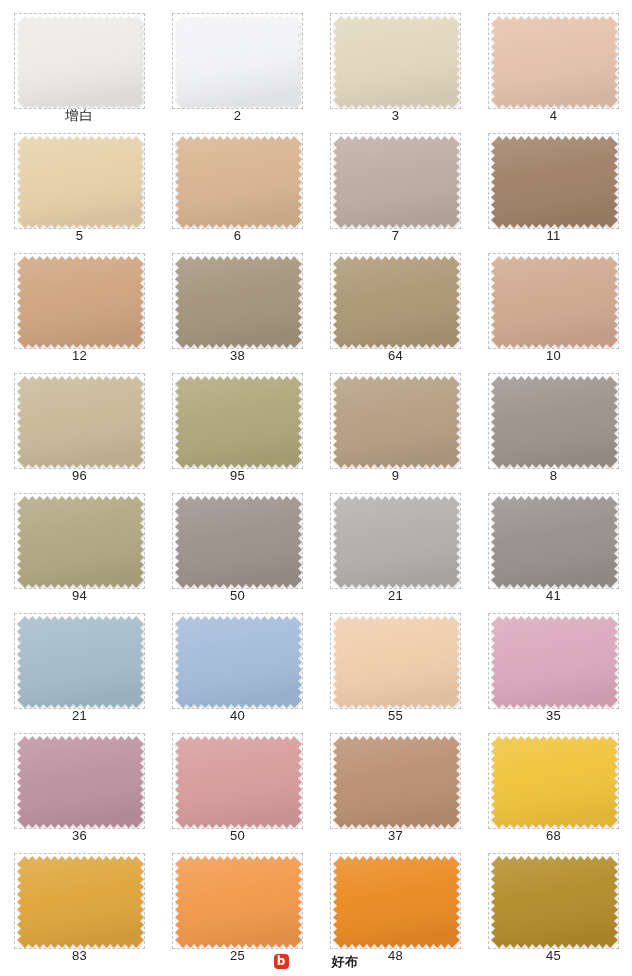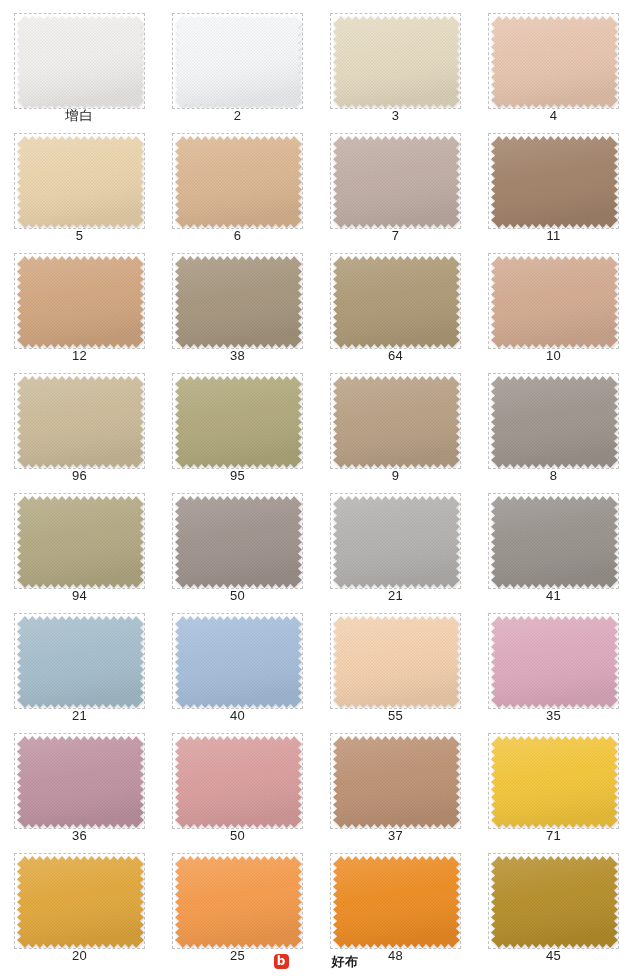--- a/index.html
+++ b/index.html
@@ -825,21 +825,21 @@
                 <feDropShadow dx="0.6" dy="1.2" stdDeviation="1.4" flood-color="#9a9a9a" flood-opacity="0.45"></feDropShadow>
               </filter>
             </defs>
             <g filter="url(#s27)">
               <polygon points="4.20,4.20 7.91,0.00 11.61,4.20 15.32,0.00 19.02,4.20 22.73,0.00 26.44,4.20 30.14,0.00 33.85,4.20 37.56,0.00 41.26,4.20 44.97,0.00 48.67,4.20 52.38,0.00 56.09,4.20 59.79,0.00 63.50,4.20 67.21,0.00 70.91,4.20 74.62,0.00 78.33,4.20 82.03,0.00 85.74,4.20 89.44,0.00 93.15,4.20 96.86,0.00 100.56,4.20 104.27,0.00 107.97,4.20 111.68,0.00 115.39,4.20 119.09,0.00 122.80,4.20 127.00,8.00 122.80,11.80 127.00,15.60 122.80,19.40 127.00,23.20 122.80,27.00 127.00,30.80 122.80,34.60 127.00,38.40 122.80,42.20 127.00,46.00 122.80,49.80 127.00,53.60 122.80,57.40 127.00,61.20 122.80,65.00 127.00,68.80 122.80,72.60 127.00,76.40 122.80,80.20 127.00,84.00 122.80,87.80 119.09,92.00 115.39,87.80 111.68,92.00 107.97,87.80 104.27,92.00 100.56,87.80 96.86,92.00 93.15,87.80 89.44,92.00 85.74,87.80 82.03,92.00 78.33,87.80 74.62,92.00 70.91,87.80 67.21,92.00 63.50,87.80 59.79,92.00 56.09,87.80 52.38,92.00 48.67,87.80 44.97,92.00 41.26,87.80 37.56,92.00 33.85,87.80 30.14,92.00 26.44,87.80 22.73,92.00 19.03,87.80 15.32,92.00 11.61,87.80 7.91,92.00 4.20,87.80 0.00,84.00 4.20,80.20 0.00,76.40 4.20,72.60 0.00,68.80 4.20,65.00 0.00,61.20 4.20,57.40 0.00,53.60 4.20,49.80 0.00,46.00 4.20,42.20 0.00,38.40 4.20,34.60 0.00,30.80 4.20,27.00 0.00,23.20 4.20,19.40 0.00,15.60 4.20,11.80 0.00,8.00 4.20,4.20" fill="#f5c73c"></polygon>
               <polygon points="4.20,4.20 7.91,0.00 11.61,4.20 15.32,0.00 19.02,4.20 22.73,0.00 26.44,4.20 30.14,0.00 33.85,4.20 37.56,0.00 41.26,4.20 44.97,0.00 48.67,4.20 52.38,0.00 56.09,4.20 59.79,0.00 63.50,4.20 67.21,0.00 70.91,4.20 74.62,0.00 78.33,4.20 82.03,0.00 85.74,4.20 89.44,0.00 93.15,4.20 96.86,0.00 100.56,4.20 104.27,0.00 107.97,4.20 111.68,0.00 115.39,4.20 119.09,0.00 122.80,4.20 127.00,8.00 122.80,11.80 127.00,15.60 122.80,19.40 127.00,23.20 122.80,27.00 127.00,30.80 122.80,34.60 127.00,38.40 122.80,42.20 127.00,46.00 122.80,49.80 127.00,53.60 122.80,57.40 127.00,61.20 122.80,65.00 127.00,68.80 122.80,72.60 127.00,76.40 122.80,80.20 127.00,84.00 122.80,87.80 119.09,92.00 115.39,87.80 111.68,92.00 107.97,87.80 104.27,92.00 100.56,87.80 96.86,92.00 93.15,87.80 89.44,92.00 85.74,87.80 82.03,92.00 78.33,87.80 74.62,92.00 70.91,87.80 67.21,92.00 63.50,87.80 59.79,92.00 56.09,87.80 52.38,92.00 48.67,87.80 44.97,92.00 41.26,87.80 37.56,92.00 33.85,87.80 30.14,92.00 26.44,87.80 22.73,92.00 19.03,87.80 15.32,92.00 11.61,87.80 7.91,92.00 4.20,87.80 0.00,84.00 4.20,80.20 0.00,76.40 4.20,72.60 0.00,68.80 4.20,65.00 0.00,61.20 4.20,57.40 0.00,53.60 4.20,49.80 0.00,46.00 4.20,42.20 0.00,38.40 4.20,34.60 0.00,30.80 4.20,27.00 0.00,23.20 4.20,19.40 0.00,15.60 4.20,11.80 0.00,8.00 4.20,4.20" fill="url(#t27)"></polygon>
               <polygon points="4.20,4.20 7.91,0.00 11.61,4.20 15.32,0.00 19.02,4.20 22.73,0.00 26.44,4.20 30.14,0.00 33.85,4.20 37.56,0.00 41.26,4.20 44.97,0.00 48.67,4.20 52.38,0.00 56.09,4.20 59.79,0.00 63.50,4.20 67.21,0.00 70.91,4.20 74.62,0.00 78.33,4.20 82.03,0.00 85.74,4.20 89.44,0.00 93.15,4.20 96.86,0.00 100.56,4.20 104.27,0.00 107.97,4.20 111.68,0.00 115.39,4.20 119.09,0.00 122.80,4.20 127.00,8.00 122.80,11.80 127.00,15.60 122.80,19.40 127.00,23.20 122.80,27.00 127.00,30.80 122.80,34.60 127.00,38.40 122.80,42.20 127.00,46.00 122.80,49.80 127.00,53.60 122.80,57.40 127.00,61.20 122.80,65.00 127.00,68.80 122.80,72.60 127.00,76.40 122.80,80.20 127.00,84.00 122.80,87.80 119.09,92.00 115.39,87.80 111.68,92.00 107.97,87.80 104.27,92.00 100.56,87.80 96.86,92.00 93.15,87.80 89.44,92.00 85.74,87.80 82.03,92.00 78.33,87.80 74.62,92.00 70.91,87.80 67.21,92.00 63.50,87.80 59.79,92.00 56.09,87.80 52.38,92.00 48.67,87.80 44.97,92.00 41.26,87.80 37.56,92.00 33.85,87.80 30.14,92.00 26.44,87.80 22.73,92.00 19.03,87.80 15.32,92.00 11.61,87.80 7.91,92.00 4.20,87.80 0.00,84.00 4.20,80.20 0.00,76.40 4.20,72.60 0.00,68.80 4.20,65.00 0.00,61.20 4.20,57.40 0.00,53.60 4.20,49.80 0.00,46.00 4.20,42.20 0.00,38.40 4.20,34.60 0.00,30.80 4.20,27.00 0.00,23.20 4.20,19.40 0.00,15.60 4.20,11.80 0.00,8.00 4.20,4.20" fill="url(#g27)"></polygon>
             </g>
           </svg>
         </div>
-        <div class="cell-label">71</div>
+        <div class="cell-label">68</div>
       </div>
       <div class="cell">
         <div class="swatch-frame">
           <svg class="swatch-art" viewBox="0 0 127 92" width="127" height="92">
             <defs>
               <pattern id="t28" width="3" height="3" patternUnits="userSpaceOnUse">
                 <rect width="3" height="3" fill="#ffffff" fill-opacity="0"></rect>
                 <path d="M0 0 L3 3 M3 0 L0 3" stroke="#000000" stroke-opacity="0.045" stroke-width="0.8"></path>
               </pattern>
               <linearGradient id="g28" x1="0" y1="0" x2="0.25" y2="1">
@@ -851,21 +851,21 @@
                 <feDropShadow dx="0.6" dy="1.2" stdDeviation="1.4" flood-color="#9a9a9a" flood-opacity="0.45"></feDropShadow>
               </filter>
             </defs>
             <g filter="url(#s28)">
               <polygon points="4.20,4.20 7.91,0.00 11.61,4.20 15.32,0.00 19.02,4.20 22.73,0.00 26.44,4.20 30.14,0.00 33.85,4.20 37.56,0.00 41.26,4.20 44.97,0.00 48.67,4.20 52.38,0.00 56.09,4.20 59.79,0.00 63.50,4.20 67.21,0.00 70.91,4.20 74.62,0.00 78.33,4.20 82.03,0.00 85.74,4.20 89.44,0.00 93.15,4.20 96.86,0.00 100.56,4.20 104.27,0.00 107.97,4.20 111.68,0.00 115.39,4.20 119.09,0.00 122.80,4.20 127.00,8.00 122.80,11.80 127.00,15.60 122.80,19.40 127.00,23.20 122.80,27.00 127.00,30.80 122.80,34.60 127.00,38.40 122.80,42.20 127.00,46.00 122.80,49.80 127.00,53.60 122.80,57.40 127.00,61.20 122.80,65.00 127.00,68.80 122.80,72.60 127.00,76.40 122.80,80.20 127.00,84.00 122.80,87.80 119.09,92.00 115.39,87.80 111.68,92.00 107.97,87.80 104.27,92.00 100.56,87.80 96.86,92.00 93.15,87.80 89.44,92.00 85.74,87.80 82.03,92.00 78.33,87.80 74.62,92.00 70.91,87.80 67.21,92.00 63.50,87.80 59.79,92.00 56.09,87.80 52.38,92.00 48.67,87.80 44.97,92.00 41.26,87.80 37.56,92.00 33.85,87.80 30.14,92.00 26.44,87.80 22.73,92.00 19.03,87.80 15.32,92.00 11.61,87.80 7.91,92.00 4.20,87.80 0.00,84.00 4.20,80.20 0.00,76.40 4.20,72.60 0.00,68.80 4.20,65.00 0.00,61.20 4.20,57.40 0.00,53.60 4.20,49.80 0.00,46.00 4.20,42.20 0.00,38.40 4.20,34.60 0.00,30.80 4.20,27.00 0.00,23.20 4.20,19.40 0.00,15.60 4.20,11.80 0.00,8.00 4.20,4.20" fill="#e3a93e"></polygon>
               <polygon points="4.20,4.20 7.91,0.00 11.61,4.20 15.32,0.00 19.02,4.20 22.73,0.00 26.44,4.20 30.14,0.00 33.85,4.20 37.56,0.00 41.26,4.20 44.97,0.00 48.67,4.20 52.38,0.00 56.09,4.20 59.79,0.00 63.50,4.20 67.21,0.00 70.91,4.20 74.62,0.00 78.33,4.20 82.03,0.00 85.74,4.20 89.44,0.00 93.15,4.20 96.86,0.00 100.56,4.20 104.27,0.00 107.97,4.20 111.68,0.00 115.39,4.20 119.09,0.00 122.80,4.20 127.00,8.00 122.80,11.80 127.00,15.60 122.80,19.40 127.00,23.20 122.80,27.00 127.00,30.80 122.80,34.60 127.00,38.40 122.80,42.20 127.00,46.00 122.80,49.80 127.00,53.60 122.80,57.40 127.00,61.20 122.80,65.00 127.00,68.80 122.80,72.60 127.00,76.40 122.80,80.20 127.00,84.00 122.80,87.80 119.09,92.00 115.39,87.80 111.68,92.00 107.97,87.80 104.27,92.00 100.56,87.80 96.86,92.00 93.15,87.80 89.44,92.00 85.74,87.80 82.03,92.00 78.33,87.80 74.62,92.00 70.91,87.80 67.21,92.00 63.50,87.80 59.79,92.00 56.09,87.80 52.38,92.00 48.67,87.80 44.97,92.00 41.26,87.80 37.56,92.00 33.85,87.80 30.14,92.00 26.44,87.80 22.73,92.00 19.03,87.80 15.32,92.00 11.61,87.80 7.91,92.00 4.20,87.80 0.00,84.00 4.20,80.20 0.00,76.40 4.20,72.60 0.00,68.80 4.20,65.00 0.00,61.20 4.20,57.40 0.00,53.60 4.20,49.80 0.00,46.00 4.20,42.20 0.00,38.40 4.20,34.60 0.00,30.80 4.20,27.00 0.00,23.20 4.20,19.40 0.00,15.60 4.20,11.80 0.00,8.00 4.20,4.20" fill="url(#t28)"></polygon>
               <polygon points="4.20,4.20 7.91,0.00 11.61,4.20 15.32,0.00 19.02,4.20 22.73,0.00 26.44,4.20 30.14,0.00 33.85,4.20 37.56,0.00 41.26,4.20 44.97,0.00 48.67,4.20 52.38,0.00 56.09,4.20 59.79,0.00 63.50,4.20 67.21,0.00 70.91,4.20 74.62,0.00 78.33,4.20 82.03,0.00 85.74,4.20 89.44,0.00 93.15,4.20 96.86,0.00 100.56,4.20 104.27,0.00 107.97,4.20 111.68,0.00 115.39,4.20 119.09,0.00 122.80,4.20 127.00,8.00 122.80,11.80 127.00,15.60 122.80,19.40 127.00,23.20 122.80,27.00 127.00,30.80 122.80,34.60 127.00,38.40 122.80,42.20 127.00,46.00 122.80,49.80 127.00,53.60 122.80,57.40 127.00,61.20 122.80,65.00 127.00,68.80 122.80,72.60 127.00,76.40 122.80,80.20 127.00,84.00 122.80,87.80 119.09,92.00 115.39,87.80 111.68,92.00 107.97,87.80 104.27,92.00 100.56,87.80 96.86,92.00 93.15,87.80 89.44,92.00 85.74,87.80 82.03,92.00 78.33,87.80 74.62,92.00 70.91,87.80 67.21,92.00 63.50,87.80 59.79,92.00 56.09,87.80 52.38,92.00 48.67,87.80 44.97,92.00 41.26,87.80 37.56,92.00 33.85,87.80 30.14,92.00 26.44,87.80 22.73,92.00 19.03,87.80 15.32,92.00 11.61,87.80 7.91,92.00 4.20,87.80 0.00,84.00 4.20,80.20 0.00,76.40 4.20,72.60 0.00,68.80 4.20,65.00 0.00,61.20 4.20,57.40 0.00,53.60 4.20,49.80 0.00,46.00 4.20,42.20 0.00,38.40 4.20,34.60 0.00,30.80 4.20,27.00 0.00,23.20 4.20,19.40 0.00,15.60 4.20,11.80 0.00,8.00 4.20,4.20" fill="url(#g28)"></polygon>
             </g>
           </svg>
         </div>
-        <div class="cell-label">20</div>
+        <div class="cell-label">83</div>
       </div>
       <div class="cell">
         <div class="swatch-frame">
           <svg class="swatch-art" viewBox="0 0 127 92" width="127" height="92">
             <defs>
               <pattern id="t29" width="3" height="3" patternUnits="userSpaceOnUse">
                 <rect width="3" height="3" fill="#ffffff" fill-opacity="0"></rect>
                 <path d="M0 0 L3 3 M3 0 L0 3" stroke="#000000" stroke-opacity="0.045" stroke-width="0.8"></path>
               </pattern>
               <linearGradient id="g29" x1="0" y1="0" x2="0.25" y2="1">

